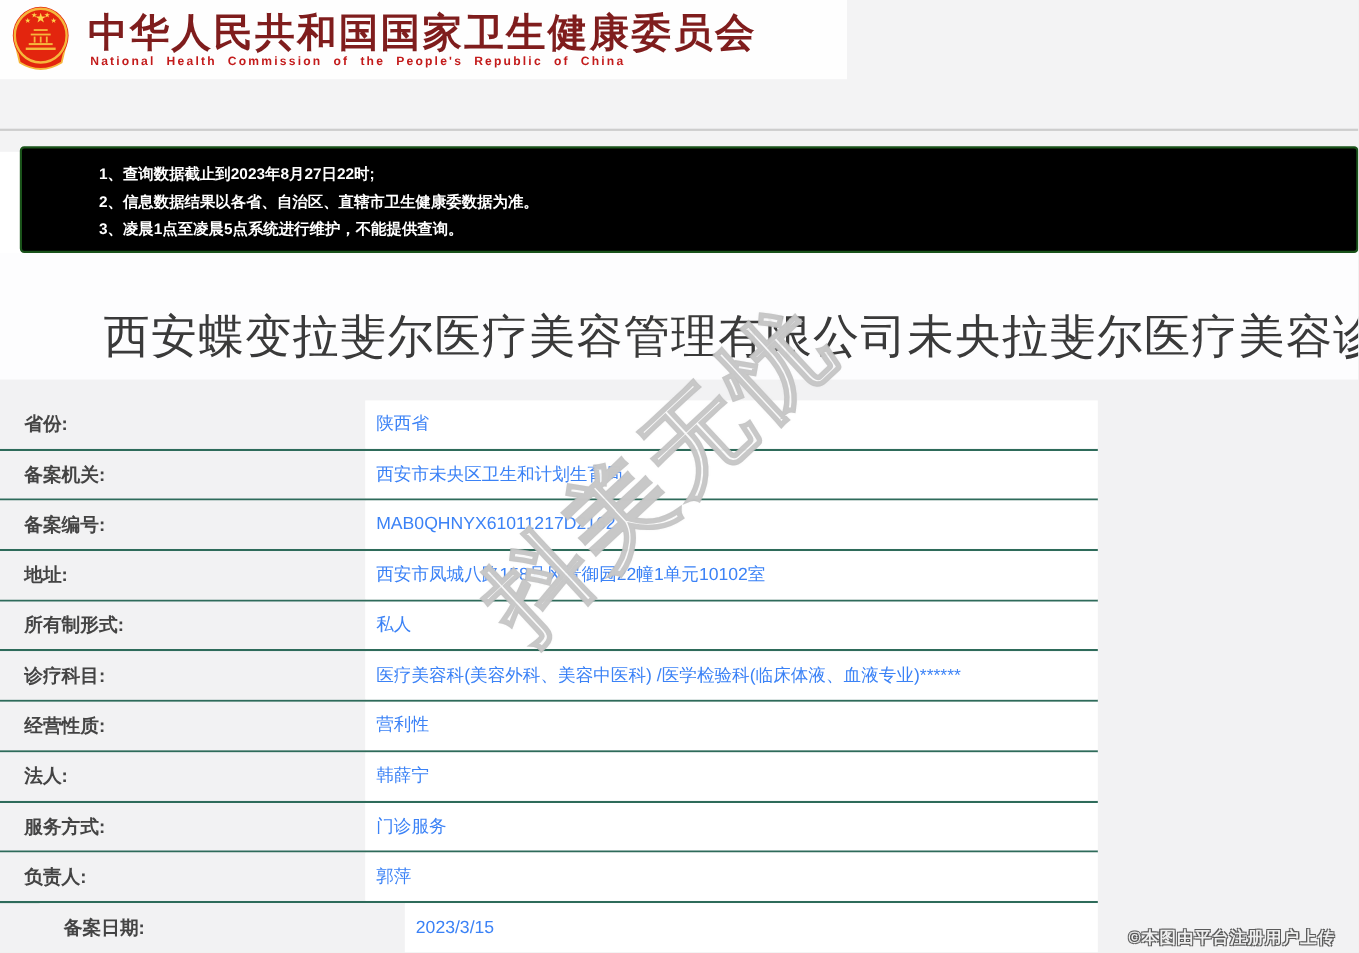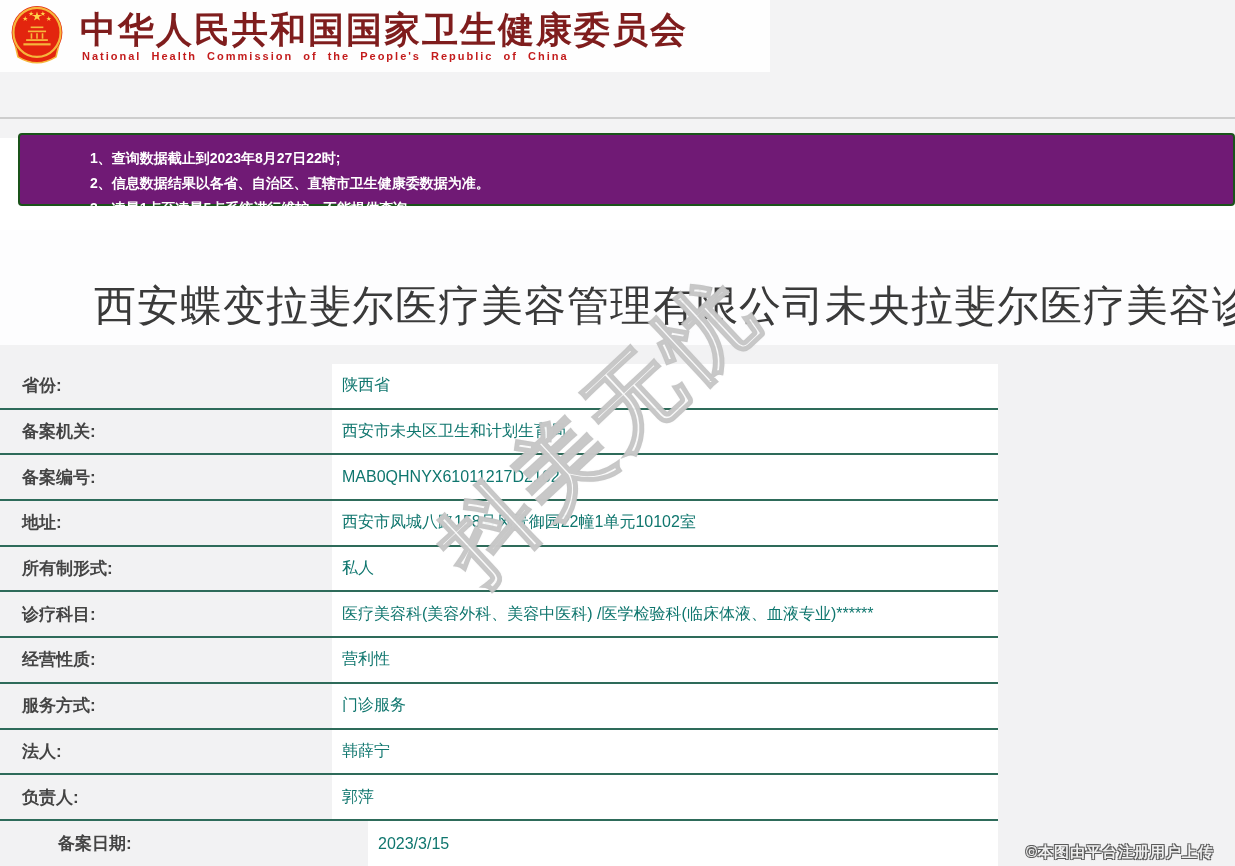--- a/index.html
+++ b/index.html
@@ -18,22 +18,22 @@
   .org-cn {
     position:absolute; left:80px; top:6px; font-size:36px; font-weight:700;
     color:#7f1d1d; letter-spacing:2px; white-space:nowrap;
   }
   .org-en {
     position:absolute; left:82px; top:50px; font-size:11px; font-weight:700;
     color:#c31b1b; letter-spacing:2px; word-spacing:5px; white-space:nowrap;
   }
   
   .notice {
-    position:absolute; left:18px; top:133px; width:1217px; height:73px;
-    background:#701a75; border:2px solid #1a531a; border-radius:4px;
+    position:absolute; left:18px; top:133px; width:1217px; height:97px;
+    background:#000000; border:2px solid #1a531a; border-radius:4px;
     padding:11px 10px 0 70px; color:#ffffff;
   }
   .notice p { font-size:14px; font-weight:700; line-height:25px; white-space:nowrap; }
   
   .title-section { position:absolute; left:0; top:230px; width:1235px; height:115px; background:#fdfdfe; }
   .inst-title {
     position:absolute; left:94px; top:48px; width:1141px;
     font-size:42px; font-weight:400; color:#3a3a3a; letter-spacing:1px;
     white-space:nowrap; overflow:hidden;
   }
@@ -41,21 +41,21 @@
   .table-bg { position:absolute; left:0; top:345px; width:1235px; height:521px; background:#f2f2f3; }
   .record-table { position:absolute; left:0; top:364px; width:998px; }
   .t-row { display:flex; height:45.7px; border-bottom:2px solid #2e6b5a; }
   .t-row:last-child { border-bottom:none; height:46px;margin-left:36px; }
   .t-label {
     width:332px; background:#f2f2f3; display:flex; align-items:center;
     padding-left:22px; font-size:17px; font-weight:700; color:#444444;
   }
   .t-value {
     flex:1; background:#ffffff; display:flex; align-items:center;
-    padding-left:10px; font-size:16px; color:#0f766e; white-space:nowrap; overflow:hidden;
+    padding-left:10px; font-size:16px; color:#3b82f6; white-space:nowrap; overflow:hidden;
   }
   
   .wm-center {
     position:absolute; left:390px; top:270px; width:420px; height:320px;
     display:flex; align-items:center; justify-content:center;
     transform:rotate(-43deg); pointer-events:none;
     font-size:92px; font-weight:700; letter-spacing:6px; white-space:nowrap;
     color:rgba(255,255,255,0.88);
     -webkit-text-stroke:2px rgba(190,190,190,0.85);
     text-shadow:0 0 2px rgba(170,170,170,0.55);
@@ -133,26 +133,26 @@
     </div>
     <div class="t-row">
       <div class="t-label">诊疗科目:</div>
       <div class="t-value">医疗美容科(美容外科、美容中医科) /医学检验科(临床体液、血液专业)******</div>
     </div>
     <div class="t-row">
       <div class="t-label">经营性质:</div>
       <div class="t-value">营利性</div>
     </div>
     <div class="t-row">
+      <div class="t-label">法人:</div>
+      <div class="t-value">韩薛宁</div>
+    </div>
+    <div class="t-row">
       <div class="t-label">服务方式:</div>
       <div class="t-value">门诊服务</div>
-    </div>
-    <div class="t-row">
-      <div class="t-label">法人:</div>
-      <div class="t-value">韩薛宁</div>
     </div>
     <div class="t-row">
       <div class="t-label">负责人:</div>
       <div class="t-value">郭萍</div>
     </div>
     <div class="t-row">
       <div class="t-label">备案日期:</div>
       <div class="t-value">2023/3/15</div>
     </div>
   </div>

